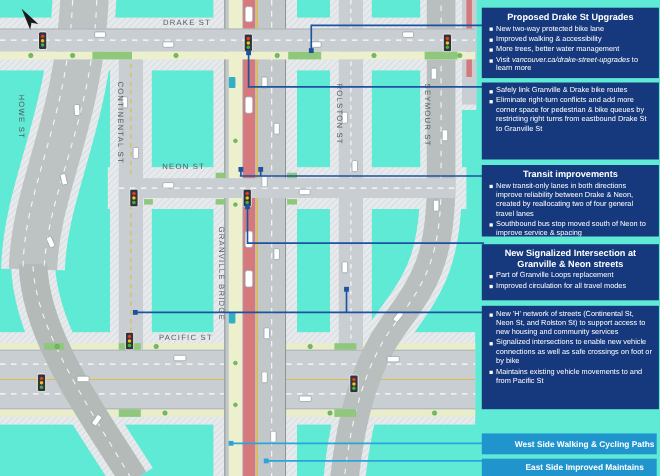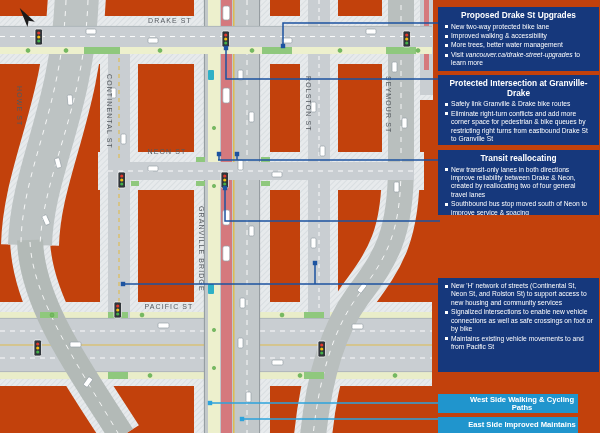--- a/index.html
+++ b/index.html
@@ -1,28 +1,28 @@
 <!DOCTYPE html>
 <html><head>
 <meta charset="utf-8">
 <style>
   html,body{margin:0;padding:0;background:#fff;}
-  .stage{position:relative;width:600px;height:433px;background:#c2410c;overflow:hidden;
+  .stage{position:relative;width:600px;height:433px;background:#5eead4;overflow:hidden;
          font-family:"Liberation Sans",sans-serif;}
   .stage svg{position:absolute;left:0;top:0;}
   .callouts{position:absolute;left:438px;top:0;width:161px;height:433px;}
   .box{position:absolute;left:0;width:161px;background:#16387c;color:#fff;
        padding:3px 6px;box-sizing:border-box;overflow:hidden;}
   .box h3{font-size:8.3px;font-weight:bold;text-align:center;margin:1px 0 2px;line-height:1.16;}
   .box ul{list-style:none;margin:0;padding:0;}
   .box li{display:flex;margin:1px 0;}
   .box li::before{content:"";width:3px;height:3px;background:#fff;margin:2.6px 3px 0 1px;flex:none;}
   .box .t{margin:0;font-size:6.7px;line-height:1.26;}
   .box .t i{font-style:italic;}
-  .banner{position:absolute;left:0;width:140px;background:#2095cd;color:#fff;font-weight:bold;
+  .banner{position:absolute;left:0;width:159px;background:#2095cd;color:#fff;font-weight:bold;
           font-size:7.6px;display:flex;align-items:center;justify-content:center;
           text-align:center;box-sizing:border-box;line-height:1.05;padding-left:28px;}
   text.sl{font-size:7px;letter-spacing:1.1px;fill:#54595e;}
 </style>
 </head>
 <body>
 
 <div class="stage">
 
 <svg width="600" height="433" viewBox="0 0 600 433">
@@ -305,43 +305,53 @@
       <li>
             <p class="t">More trees, better water management</p>
           </li>
       <li>
         <p class="t"><span>Visit </span><i>vancouver.ca/drake-street-upgrades</i><span> to learn more</span></p>
       </li>
     </ul>
   </section>
 
   <section class="box" style="top:75px;height:70px">
-    <h3>Protected Intersection at Granville-Drake</h3>
     <ul>
       <li>
             <p class="t">Safely link Granville &amp; Drake bike routes</p>
           </li>
       <li>
             <p class="t">Eliminate right-turn conflicts and add more corner space for pedestrian &amp; bike queues by restricting right turns from eastbound Drake St to Granville St</p>
           </li>
     </ul>
   </section>
 
   <section class="box" style="top:150px;height:65px">
-    <h3>Transit reallocating</h3>
+    <h3>Transit improvements</h3>
     <ul>
       <li>
             <p class="t">New transit-only lanes in both directions improve reliability between Drake &amp; Neon, created by reallocating two of four general travel lanes</p>
           </li>
       <li>
             <p class="t">Southbound bus stop moved south of Neon to improve service &amp; spacing</p>
           </li>
     </ul>
   </section>
 
+  <section class="box" style="top:222px;height:51px">
+    <h3>New Signalized Intersection at Granville &amp; Neon streets</h3>
+    <ul>
+      <li>
+            <p class="t">Part of Granville Loops replacement</p>
+          </li>
+      <li>
+            <p class="t">Improved circulation for all travel modes</p>
+          </li>
+    </ul>
+  </section>
 
   <section class="box" style="top:278px;height:94px">
     <ul>
       <li>
             <p class="t">New 'H' network of streets (Continental St, Neon St, and Rolston St) to support access to new housing and community services</p>
           </li>
       <li>
             <p class="t">Signalized intersections to enable new vehicle connections as well as safe crossings on foot or by bike</p>
           </li>
       <li>

